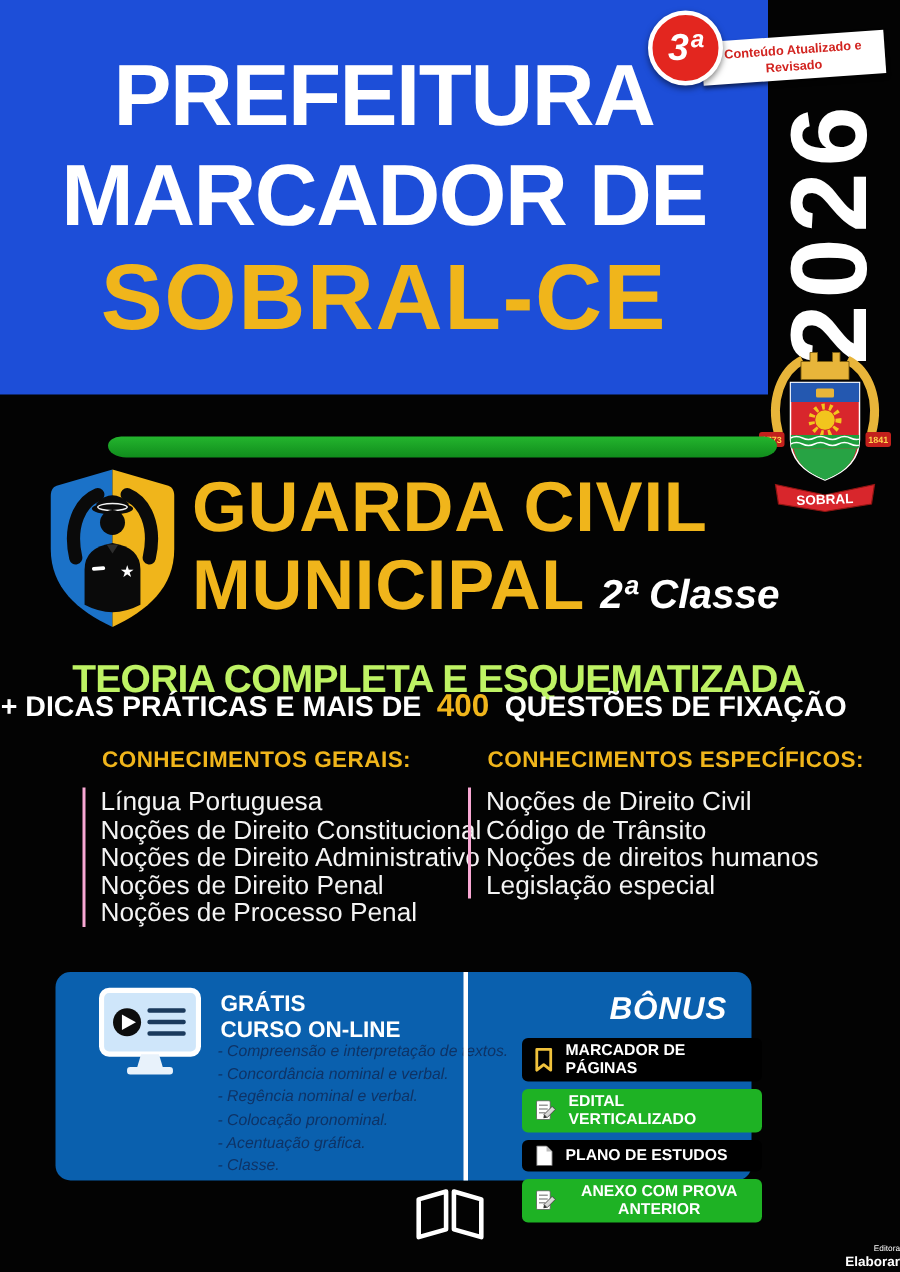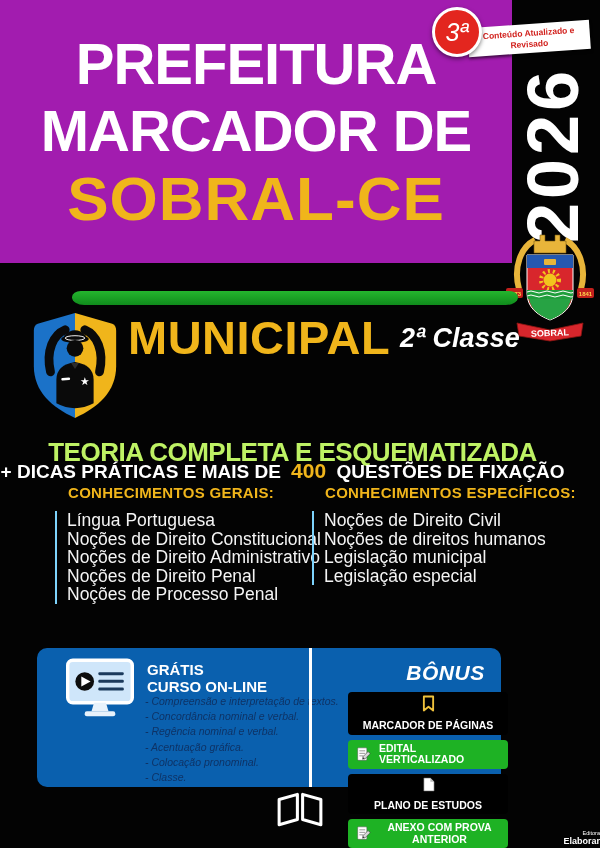--- a/index.html
+++ b/index.html
@@ -6,21 +6,21 @@
   html,body { background:#111; }
   .page {
     position:relative; width:600px; height:848px; margin:0 auto;
     background:#030303; overflow:hidden;
     font-family:"Liberation Sans", sans-serif;
   }
 
   
   .header-block {
     position:absolute; left:0; top:0; width:512px; height:263px;
-    background:#a21caf; text-align:center; padding-top:30px;
+    background:#1d4ed8; text-align:center; padding-top:30px;
   }
   .header-line { color:#fff; font-weight:bold; font-size:58px; line-height:67px; letter-spacing:-1px; }
   .header-city { color:#f0b51b; font-weight:bold; font-size:62px; line-height:70px; letter-spacing:1px; }
 
   
   .year-wrap {
     position:absolute; left:443px; top:110px; width:220px; height:90px;
     display:flex; align-items:center; justify-content:center;
     transform:rotate(-90deg);
   }
@@ -29,82 +29,82 @@
   
   .edition-ribbon {
     position:absolute; left:468px; top:24px; width:122px; padding:4px 4px;
     background:#fff; transform:rotate(-4deg); box-shadow:0 2px 3px rgba(0,0,0,.6);
     color:#d2231f; font-weight:bold; font-size:8.5px; line-height:1.25; text-align:center;
   }
   .edition-circle {
     position:absolute; left:432px; top:7px; width:50px; height:50px; border-radius:50%;
     background:#e3261f; border:3px solid #fff; box-shadow:0 2px 4px rgba(0,0,0,.5);
     display:flex; align-items:center; justify-content:center;
-    color:#fff; font-weight:normal; font-size:25px; font-style:italic;
+    color:#fff; font-weight:bold; font-size:25px; font-style:italic;
   }
 
   
   .crest { position:absolute; left:505px; top:231px; width:90px; height:112px; }
 
   
   .green-bar {
     position:absolute; left:72px; top:291px; width:446px; height:14px;
     background:linear-gradient(#24b52e,#108c1c);
     border-radius:10px 10px 14px 14px / 7px 7px 9px 9px;
   }
 
   
   .guard-icon { position:absolute; left:26px; top:306px; width:98px; height:119px; }
 
   
   .title-block { position:absolute; left:128px; top:312px; width:410px; }
   .title-line1 { color:#f0b51b; font-weight:bold; font-size:47px; line-height:52px; letter-spacing:0.5px; }
-  .title-line2 { display:flex; align-items:center; }
+  .title-line2 { display:flex; align-items:flex-end; }
   .title-line2 .main { color:#f0b51b; font-weight:bold; font-size:47px; line-height:52px; letter-spacing:0.5px; }
   .classe { color:#fff; font-weight:bold; font-style:italic; font-size:27px; line-height:40px; margin-left:10px; }
 
   
   .theory-banner {
     position:absolute; left:0; top:437px; width:585px; text-align:center;
     color:#bef264; font-weight:bold; font-size:26px; letter-spacing:-0.5px;
   }
   .questions-banner {
     position:absolute; left:0; top:459px; width:565px; text-align:center;
     color:#fff; font-weight:bold; font-size:19px;
   }
   .questions-banner .hl { color:#f0b51b; margin:0 5px; font-size:21px; }
 
   
-  .columns { position:absolute; left:40px; top:480px; width:545px; display:flex; }
+  .columns { position:absolute; left:40px; top:494px; width:545px; display:flex; }
   .col { width:280px; }
   .col.right { width:260px; }
   .col-heading { color:#f0b51b; font-weight:bold; font-size:15px; letter-spacing:0.3px; margin:4px 0 10px 28px; }
   .col.right .col-heading { margin-left:5px; }
-  .col ul { list-style:none; border-left:2px solid #7dd3fc; margin-left:15px; padding-left:10px; }
+  .col ul { list-style:none; border-left:2px solid #f9a8d4; margin-left:15px; padding-left:10px; }
   .col.right ul { margin-left:-8px; }
   .col ul li { color:#f4f4f4; font-size:17.5px; line-height:18.5px; white-space:nowrap; }
 
   
   .bonus-box {
     position:absolute; left:37px; top:648px; width:464px; height:139px;
     background:#0a60ae; border-radius:10px;
   }
   .monitor-icon { position:absolute; left:29px; top:10px; width:68px; height:64px; }
   .course-title { position:absolute; left:110px; top:13px; color:#fff; font-weight:bold; font-size:15px; line-height:17px; }
   .course-topics { position:absolute; left:108px; top:46px; list-style:none; }
   .course-topics li { color:#0e3366; font-style:italic; font-size:10.5px; line-height:15.2px; }
   .bonus-divider { position:absolute; left:272px; top:0; bottom:0; width:3px; background:#fff; }
   .bonus-right { position:absolute; left:296px; top:0; width:225px; }
   .bonus-heading { margin-top:13px; text-align:center; color:#fff; font-weight:bold; font-style:italic; font-size:21px; letter-spacing:0.5px; }
   .pills { margin:7px 0 0 15px; width:160px; }
   .pill {
     display:flex; align-items:center; gap:8px; border-radius:4px;
     padding:3px 8px; margin-bottom:5px; min-height:20px;
   }
-  .pill-black { background:#000;flex-direction:column; }
+  .pill-black { background:#000; }
   .pill-green { background:#1eb224; }
   .pill .label { color:#fff; font-weight:bold; font-size:10.5px; line-height:11.5px; }
   .pill.center .label { text-align:center; flex:1; }
   .pill svg { flex:0 0 auto; }
 
   
   .publisher { position:absolute; left:0; top:790px; width:600px; text-align:right; }
   .publisher svg { display:block; margin:0 auto; }
   .pub-line1 { color:#fff; font-size:5.5px; line-height:6px; }
   .pub-line2 { color:#fff; font-weight:bold; font-size:9px; line-height:10px; }
@@ -172,20 +172,21 @@
     <ellipse cx="50" cy="30.5" rx="14" ry="4" fill="#0a0a0a"></ellipse>
     <ellipse cx="50" cy="29.5" rx="10" ry="2.4" fill="none" stroke="#f4f4f4" stroke-width="1"></ellipse>
     <circle cx="50" cy="40" r="8.5" fill="#0a0a0a"></circle>
     <path d="M31 96 L31 72 Q31 57 50 54 Q69 57 69 72 L69 96 Q50 106 31 96 Z" fill="#0a0a0a"></path>
     <path d="M46 55 L50 61 L54 55 Z" fill="#2d2d2d"></path>
     <text x="60" y="77" font-size="11" fill="#fff" text-anchor="middle">★</text>
     <rect x="36" y="70" width="9" height="2.6" rx="1.2" fill="#fff" transform="rotate(-4 40 71)"></rect>
   </svg>
 
   <div class="title-block">
+    <div class="title-line1">GUARDA CIVIL</div>
     <div class="title-line2">
       <span class="main">MUNICIPAL</span>
       <span class="classe">2ª Classe</span>
     </div>
   </div>
 
   <div class="theory-banner">TEORIA COMPLETA E ESQUEMATIZADA</div>
   <div class="questions-banner">
     <span>+ DICAS PRÁTICAS E MAIS DE</span>
     <span class="hl">400</span>
@@ -200,22 +201,22 @@
         <li>Noções de Direito Constitucional</li>
         <li>Noções de Direito Administrativo</li>
         <li>Noções de Direito Penal</li>
         <li>Noções de Processo Penal</li>
       </ul>
     </div>
     <div class="col right">
       <div class="col-heading">CONHECIMENTOS ESPECÍFICOS:</div>
       <ul>
         <li>Noções de Direito Civil</li>
+        <li>Código de Trânsito</li>
         <li>Noções de direitos humanos</li>
-        <li>Legislação municipal</li>
         <li>Legislação especial</li>
       </ul>
     </div>
   </div>
 
   <div class="bonus-box">
     <svg class="monitor-icon" viewBox="0 0 80 74">
       <rect x="2" y="2" width="76" height="50" rx="6" fill="#cfe6fa" stroke="#fff" stroke-width="4"></rect>
       <circle cx="22" cy="27" r="11" fill="#0d0d0d"></circle>
       <path d="M18 21 L29 27 L18 33 Z" fill="#fff"></path>
@@ -226,22 +227,22 @@
       <rect x="22" y="62" width="36" height="6" rx="2.5" fill="#e8f2fb"></rect>
     </svg>
     <div class="course-title">
       <div>GRÁTIS</div>
       <div>CURSO ON-LINE</div>
     </div>
     <ul class="course-topics">
       <li>- Compreensão e interpretação de textos.</li>
       <li>- Concordância nominal e verbal.</li>
       <li>- Regência nominal e verbal.</li>
+      <li>- Colocação pronominal.</li>
       <li>- Acentuação gráfica.</li>
-      <li>- Colocação pronominal.</li>
       <li>-  Classe.</li>
     </ul>
     <div class="bonus-divider"></div>
     <div class="bonus-right">
       <div class="bonus-heading">BÔNUS</div>
       <div class="pills">
         <div class="pill pill-black">
           <svg width="13" height="17" viewBox="0 0 14 18">
             <path d="M2 1.5 h10 v15 l-5 -4 -5 4 Z" fill="none" stroke="#f0c23c" stroke-width="2" stroke-linejoin="round"></path>
           </svg>

